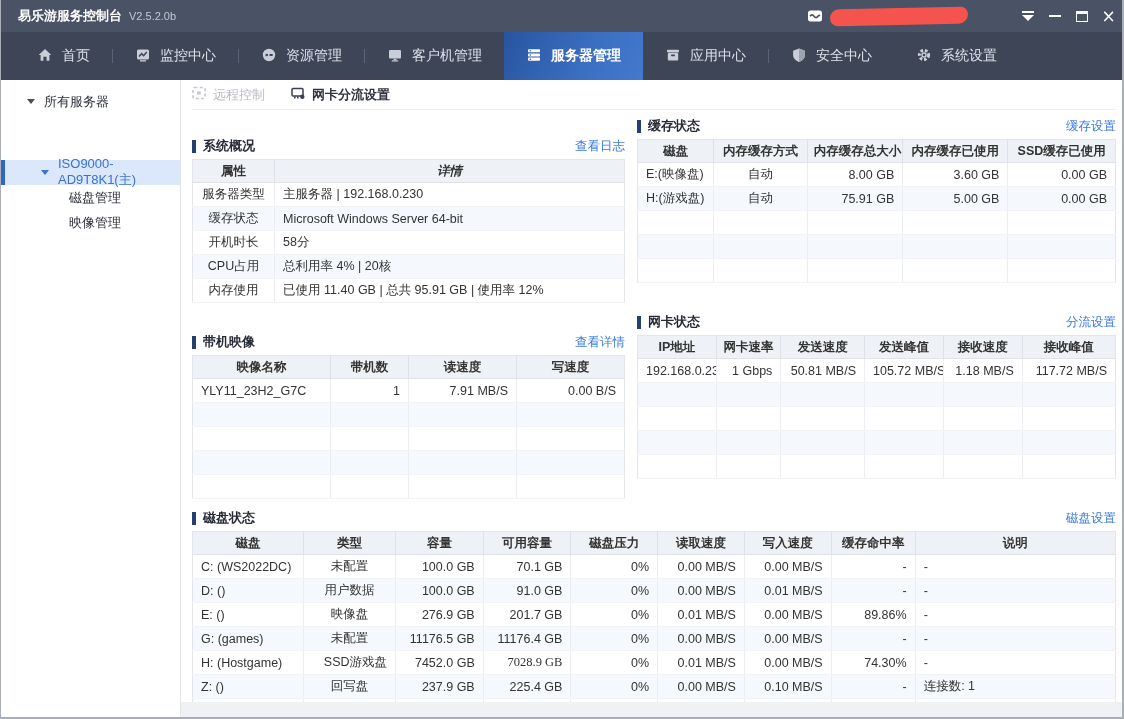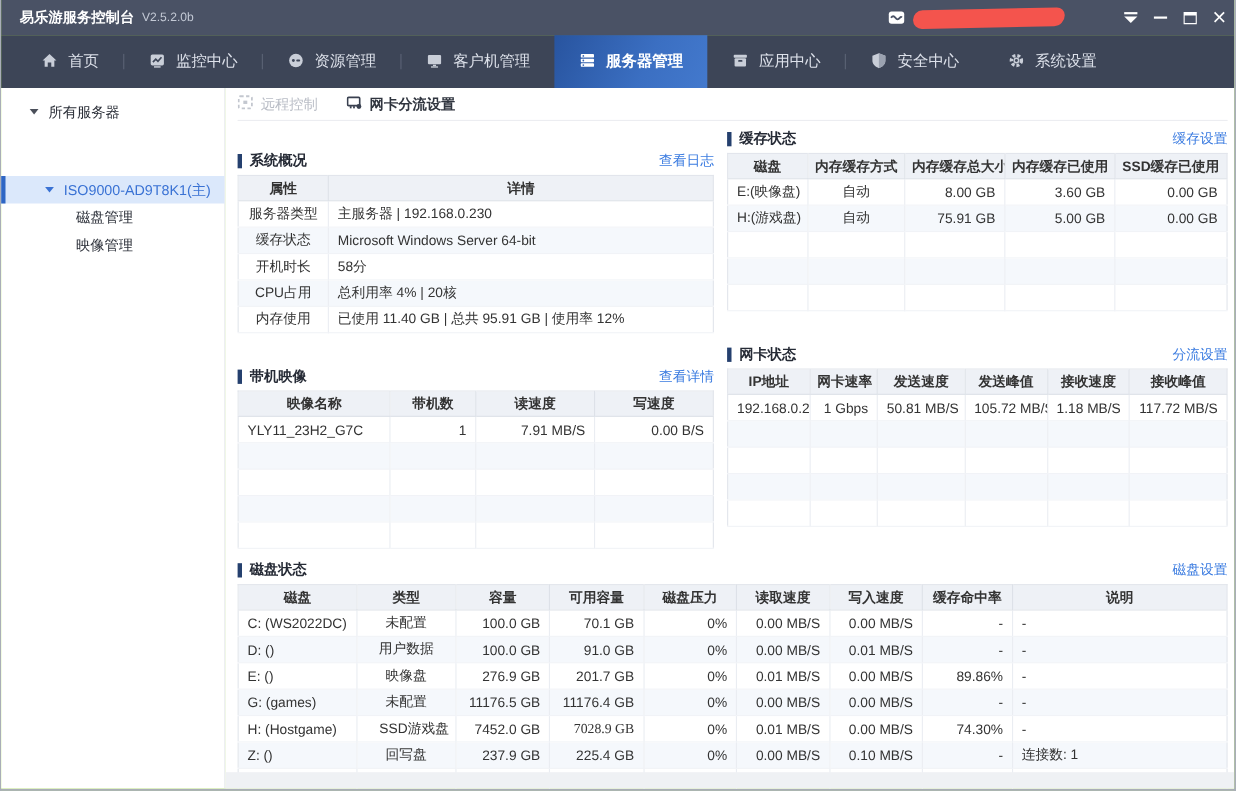--- a/index.html
+++ b/index.html
@@ -1,17 +1,17 @@
 <!DOCTYPE html>
 <html><head>
 <meta charset="utf-8">
 <style>
   * { margin:0; padding:0; box-sizing:border-box; }
   html,body { background:#d8dadd; font-family:"Liberation Sans","DejaVu Sans",sans-serif; }
-  .window { width:1124px; height:719px; background:#bef264; position:relative; overflow:hidden;
+  .window { width:1124px; height:719px; background:#f9a8d4; position:relative; overflow:hidden;
             border-left:1px solid #a9aeb7; border-right:2px solid #a9aeb7; border-bottom:2px solid #a9aeb7; }
 
   
   .titlebar { height:32px; background:#4a5265; display:flex; align-items:center; padding:0 0 0 17px; }
   .app-title { color:#fff; font-size:13px; font-weight:700; }
   .app-version { color:#c3c9d5; font-size:11px; margin-left:7px; }
   .titlebar-right { margin-left:auto; display:flex; align-items:center; height:100%; }
   .tray-icon { margin-right:7px; display:flex; align-items:center; }
   .redaction { width:138px; height:17px; background:#f4544d; border-radius:10px 8px 11px 9px; transform:rotate(-1.2deg); }
   .win-btn { width:27px; height:100%; display:flex; flex-direction:column; align-items:center; justify-content:center; cursor:default; }
@@ -23,21 +23,21 @@
   .close-x { color:#fff; font-size:17px; line-height:1; font-family:"DejaVu Sans",sans-serif; }
 
   
   .navbar { height:48px; background:#3d4557; display:flex; align-items:stretch; padding-left:14px; }
   .nav-item { display:flex; align-items:center; gap:9px; padding:0 22px; color:#dde1ea; font-size:14px; cursor:default; }
   .nav-item.active { background:linear-gradient(115deg,#28549f 0%,#3b6fc2 60%,#4379cd 100%); color:#fff; font-weight:700; }
   .nav-sep { width:1px; height:14px; background:#5b6376; align-self:center; }
 
   
   .body-row { display:flex; height:637px; }
-  .sidebar { width:204px; background:#fff; border-right:1px solid #e2e5ea; padding-top:9px; flex:none; }
+  .sidebar { width:180px; background:#fff; border-right:1px solid #e2e5ea; padding-top:9px; flex:none; }
   .tree-item { height:25px; display:flex; align-items:center; font-size:13px; color:#2b2f38; position:relative; cursor:default; }
   .tree-item .tri { width:0; height:0; border-left:4.5px solid transparent; border-right:4.5px solid transparent; border-top:5.5px solid #4a4f5a; margin-right:9px; }
   .tree-item.lv1 { padding-left:26px; }
   .tree-item.lv2 { padding-left:40px;margin-top:46px; }
   .tree-item.lv3 { padding-left:68px; }
   .tree-item.selected { background:#dbe8fb; color:#3a72d4; }
   .tree-item.selected .tri { border-top-color:#3a72d4; }
   .tree-item.selected::before { content:""; position:absolute; left:0; top:0; bottom:0; width:4px; background:#2f66c4; }
 
   .main { flex:1; background:#fff; padding:0 6px 0 11px; position:relative; }
@@ -209,21 +209,21 @@
         <div class="col-left">
           <div class="panel-head">
             <div class="panel-bar"></div>
             <span class="panel-title">系统概况</span>
             <a class="panel-link">查看日志</a>
           </div>
           <table>
               <thead>
                 <tr>
                   <th style="width: 19%;">属性</th>
-                  <th style="width: 81%;">详情</th>
+                  <th style="width: 81%; font-style: italic;">详情</th>
                 </tr>
               </thead>
               <tbody>
                 <tr>
                   <td style="text-align: center;">服务器类型</td>
                   <td style="text-align: left;">主服务器 | 192.168.0.230</td>
                 </tr>
                 <tr>
                   <td style="text-align: center;">缓存状态</td>
                   <td style="text-align: left;">Microsoft Windows Server 64-bit</td>

